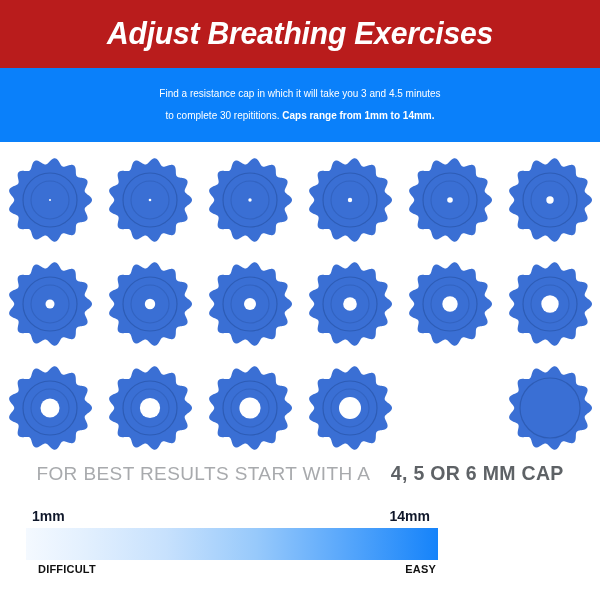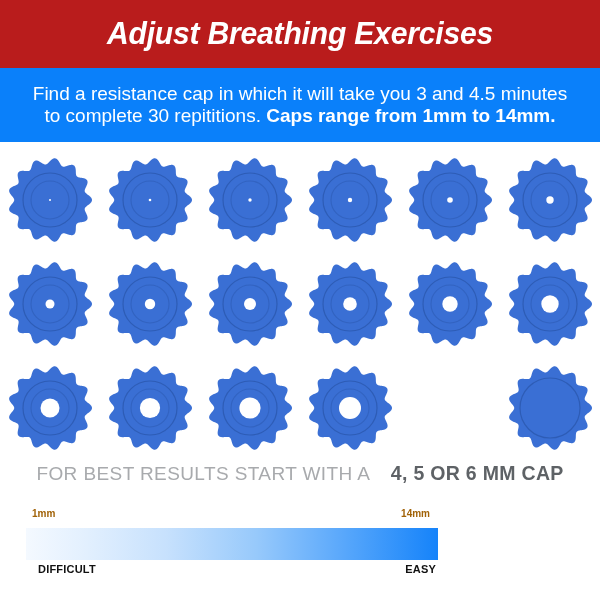--- a/index.html
+++ b/index.html
@@ -20,21 +20,21 @@
     transform:scaleX(0.97);
   }
 
   
   .band{
     position:absolute;left:0;top:68px;width:600px;height:74px;
     background:#0a80fa;display:flex;flex-direction:column;
     align-items:center;justify-content:center;
   }
   .band-line{
-    color:#ffffff;font-size:19px;line-height:22px;text-align:center;
+    color:#ffffff;font-size:10px;line-height:22px;text-align:center;
     white-space:nowrap;
   }
   .band-line .strong{font-weight:bold;}
 
   
   .caps{
     position:absolute;left:0;top:150px;width:600px;height:305px;
   }
   .cap-row{
     position:absolute;left:0;width:600px;height:100px;
@@ -62,21 +62,21 @@
   .best .bold{
     color:#5e6266;font-size:19.5px;font-weight:bold;letter-spacing:0.3px;margin-left:16px;
   }
 
   
   .scale{position:absolute;left:26px;top:508px;width:412px;}
   .scale-top{
     position:relative;height:20px;
   }
   .scale-top .lbl{
-    position:absolute;top:0;font-size:10px;font-weight:bold;color:#a16207;
+    position:absolute;top:0;font-size:14px;font-weight:bold;color:#0f172a;
   }
   .scale-top .lbl.left{left:6px;}
   .scale-top .lbl.right{right:8px;}
   .scale-bar{
     height:32px;width:412px;
     background:linear-gradient(to right,#f4f9ff 0%,#e3f0fe 14%,#c7e1fd 34%,#97c9fb 56%,#56a6fb 78%,#1583fa 100%);
   }
   .scale-bottom{position:relative;height:20px;margin-top:3px;}
   .scale-bottom .lbl{
     position:absolute;top:0;font-size:11px;font-weight:bold;color:#111;

